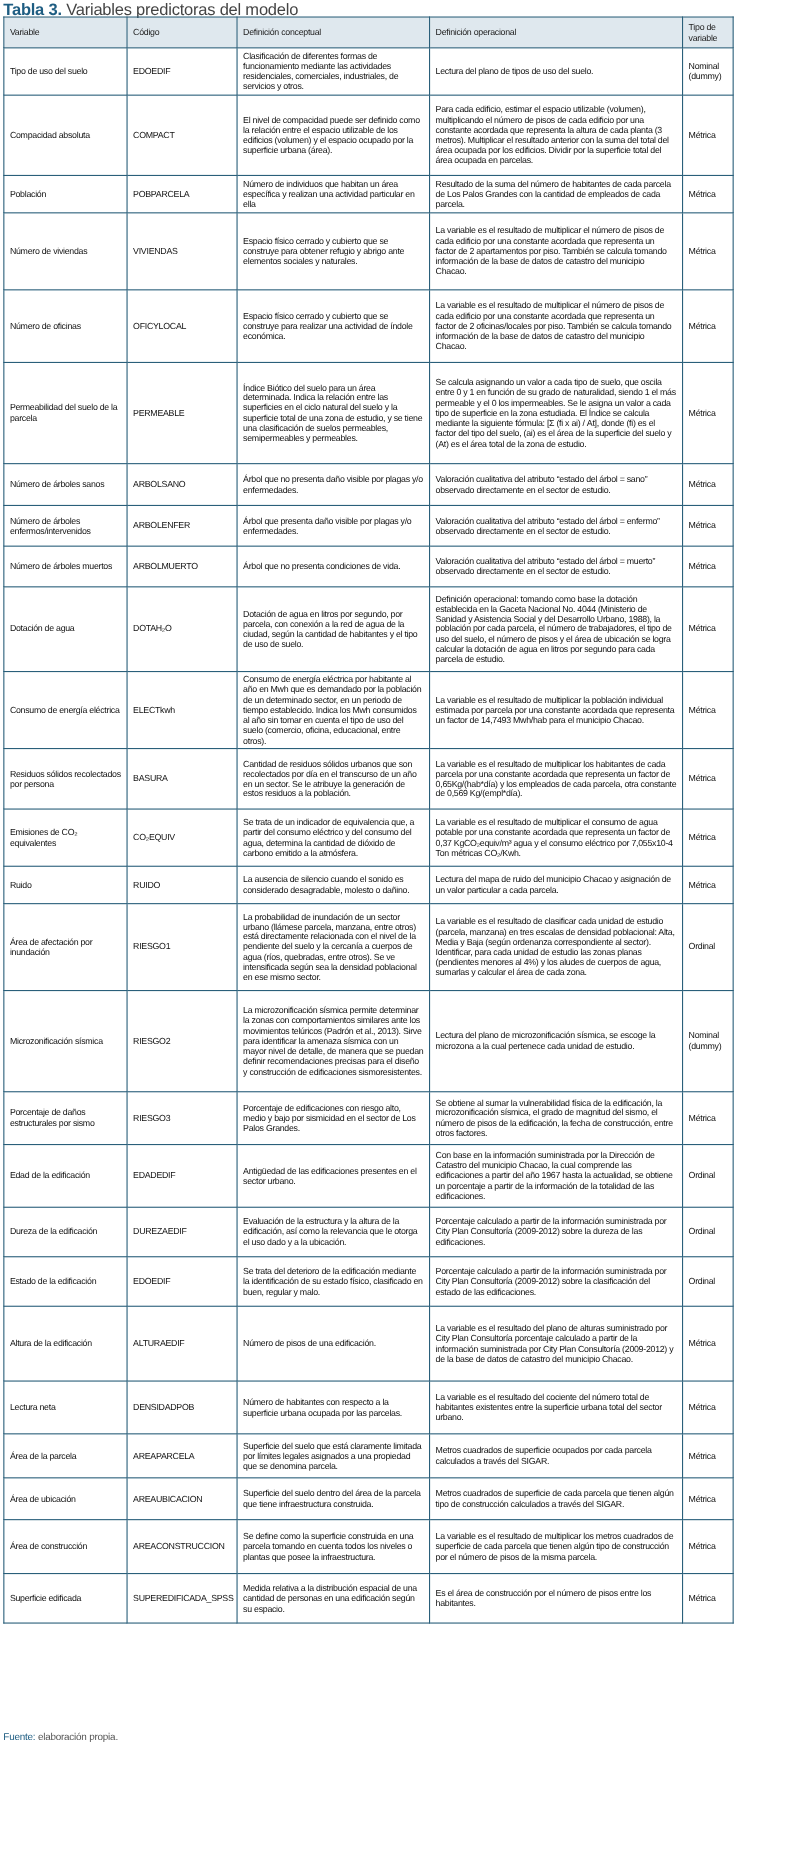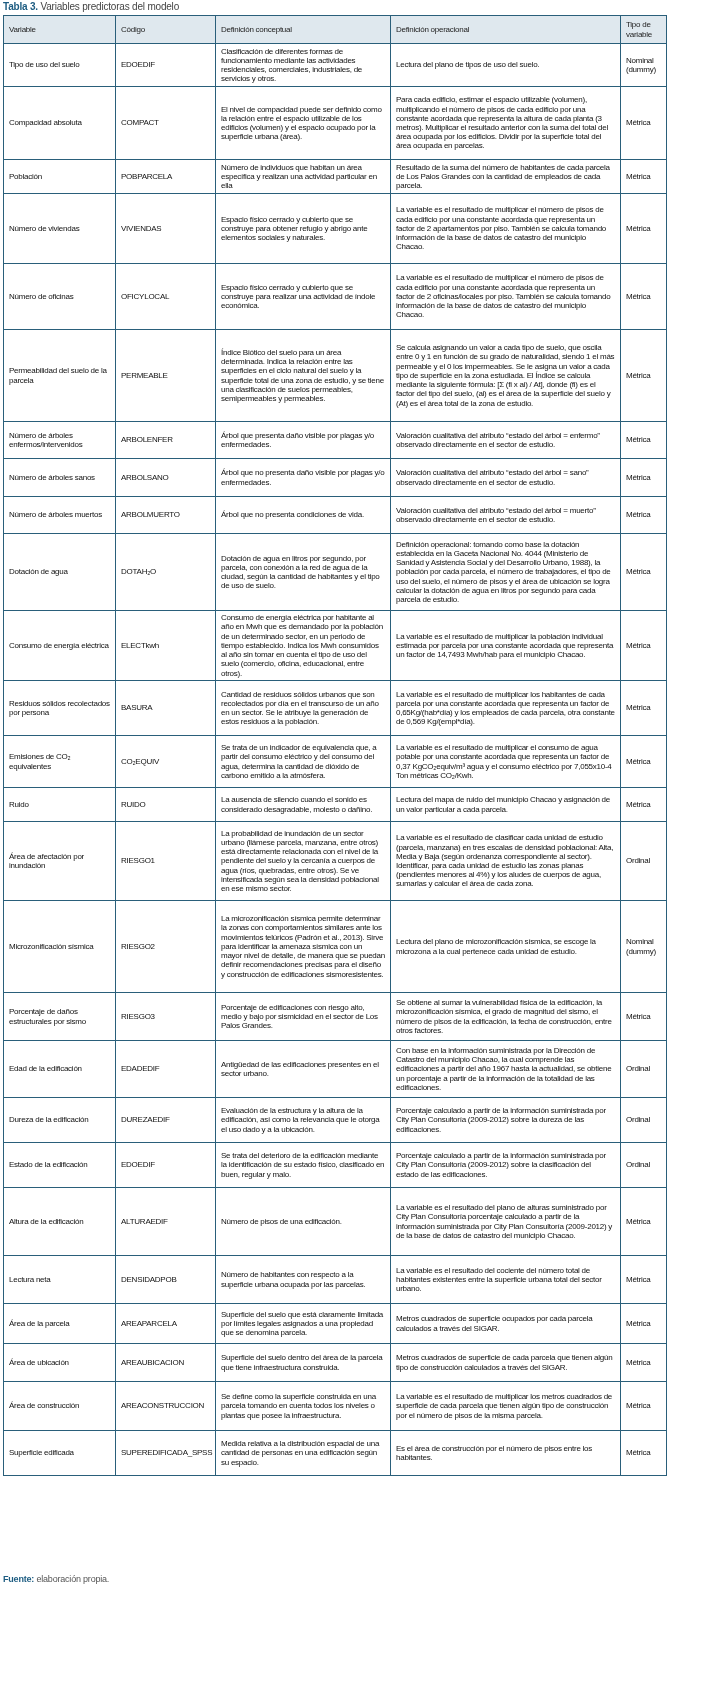--- a/index.html
+++ b/index.html
@@ -1,28 +1,28 @@
 <!DOCTYPE html>
 <html><head>
 <meta charset="utf-8">
 <style>
   html, body { margin: 0; padding: 0; background: #ffffff; }
   body { width: 721px; height: 1692px; position: relative; overflow: hidden;
          font-family: "Liberation Sans", sans-serif; color: #1a1a1a; }
-  .caption { position: absolute; left: 3px; top: 1px; font-size: 10px; color: #444; letter-spacing: -0.2px; }
+  .caption { position: absolute; left: 3px; top: 1px; font-size: 15px; color: #444; letter-spacing: -0.2px; }
   .caption .lbl { color: #1e5d82; font-weight: bold; }
   table.t { position: absolute; left: 3px; top: 15px; width: 663px; border-collapse: collapse;
             table-layout: fixed; font-size: 8px; line-height: 9.2px; letter-spacing: -0.25px; }
   table.t th, table.t td { border: 1px solid #2a5f7a; padding: 2px 5px; vertical-align: middle; text-align: left;
                            overflow: hidden; }
   table.t th { background: #dfe8ee; font-weight: normal; height: 23px; color: #222; }
   table.t td { color: #111; }
   col.c1 { width: 112px; } col.c2 { width: 100px; } col.c3 { width: 175px; } col.c4 { width: 230px; } col.c5 { width: 46px; }
   .source { position: absolute; left: 3px; top: 1574px; font-size: 9px; color: #555; letter-spacing: -0.2px; }
-  .source .lbl { color: #1e5d82; font-weight: bold; text-align: center; }
+  .source .lbl { color: #1e5d82; font-weight: normal; text-align: center; }
 </style>
 </head>
 <body>
 
 <div class="caption"><span class="lbl">Tabla 3.</span> <span>Variables predictoras del modelo</span></div>
 
 <table class="t">
   <colgroup>
       <col class="c1">
       <col class="c2">
@@ -75,32 +75,32 @@
         <td>La variable es el resultado de multiplicar el número de pisos de cada edificio por una constante acordada que representa un factor de 2 oficinas/locales por piso. También se calcula tomando información de la base de datos de catastro del municipio Chacao.</td>
         <td>Métrica</td>
       </tr>
       <tr style="height: 92px;">
         <td>Permeabilidad del suelo de la parcela</td>
         <td>PERMEABLE</td>
         <td>Índice Biótico del suelo para un área determinada. Indica la relación entre las superficies en el ciclo natural del suelo y la superficie total de una zona de estudio, y se tiene una clasificación de suelos permeables, semipermeables y permeables.</td>
         <td>Se calcula asignando un valor a cada tipo de suelo, que oscila entre 0 y 1 en función de su grado de naturalidad, siendo 1 el más permeable y el 0 los impermeables. Se le asigna un valor a cada tipo de superficie en la zona estudiada. El Índice se calcula mediante la siguiente fórmula: [Σ (fi x ai) / At], donde (fi) es el factor del tipo del suelo, (ai) es el área de la superficie del suelo y (At) es el área total de la zona de estudio.</td>
         <td>Métrica</td>
       </tr>
+      <tr style="height: 38px;">
+        <td>Número de árboles sanos</td>
+        <td>ARBOLSANO</td>
+        <td>Árbol que no presenta daño visible por plagas y/o enfermedades.</td>
+        <td>Valoración cualitativa del atributo “estado del árbol = sano” observado directamente en el sector de estudio.</td>
+        <td>Métrica</td>
+      </tr>
       <tr style="height: 37px;">
         <td>Número de árboles enfermos/intervenidos</td>
         <td>ARBOLENFER</td>
         <td>Árbol que presenta daño visible por plagas y/o enfermedades.</td>
         <td>Valoración cualitativa del atributo “estado del árbol = enfermo” observado directamente en el sector de estudio.</td>
-        <td>Métrica</td>
-      </tr>
-      <tr style="height: 38px;">
-        <td>Número de árboles sanos</td>
-        <td>ARBOLSANO</td>
-        <td>Árbol que no presenta daño visible por plagas y/o enfermedades.</td>
-        <td>Valoración cualitativa del atributo “estado del árbol = sano” observado directamente en el sector de estudio.</td>
         <td>Métrica</td>
       </tr>
       <tr style="height: 37px;">
         <td>Número de árboles muertos</td>
         <td>ARBOLMUERTO</td>
         <td>Árbol que no presenta condiciones de vida.</td>
         <td>Valoración cualitativa del atributo “estado del árbol = muerto” observado directamente en el sector de estudio.</td>
         <td>Métrica</td>
       </tr>
       <tr style="height: 77px;">

